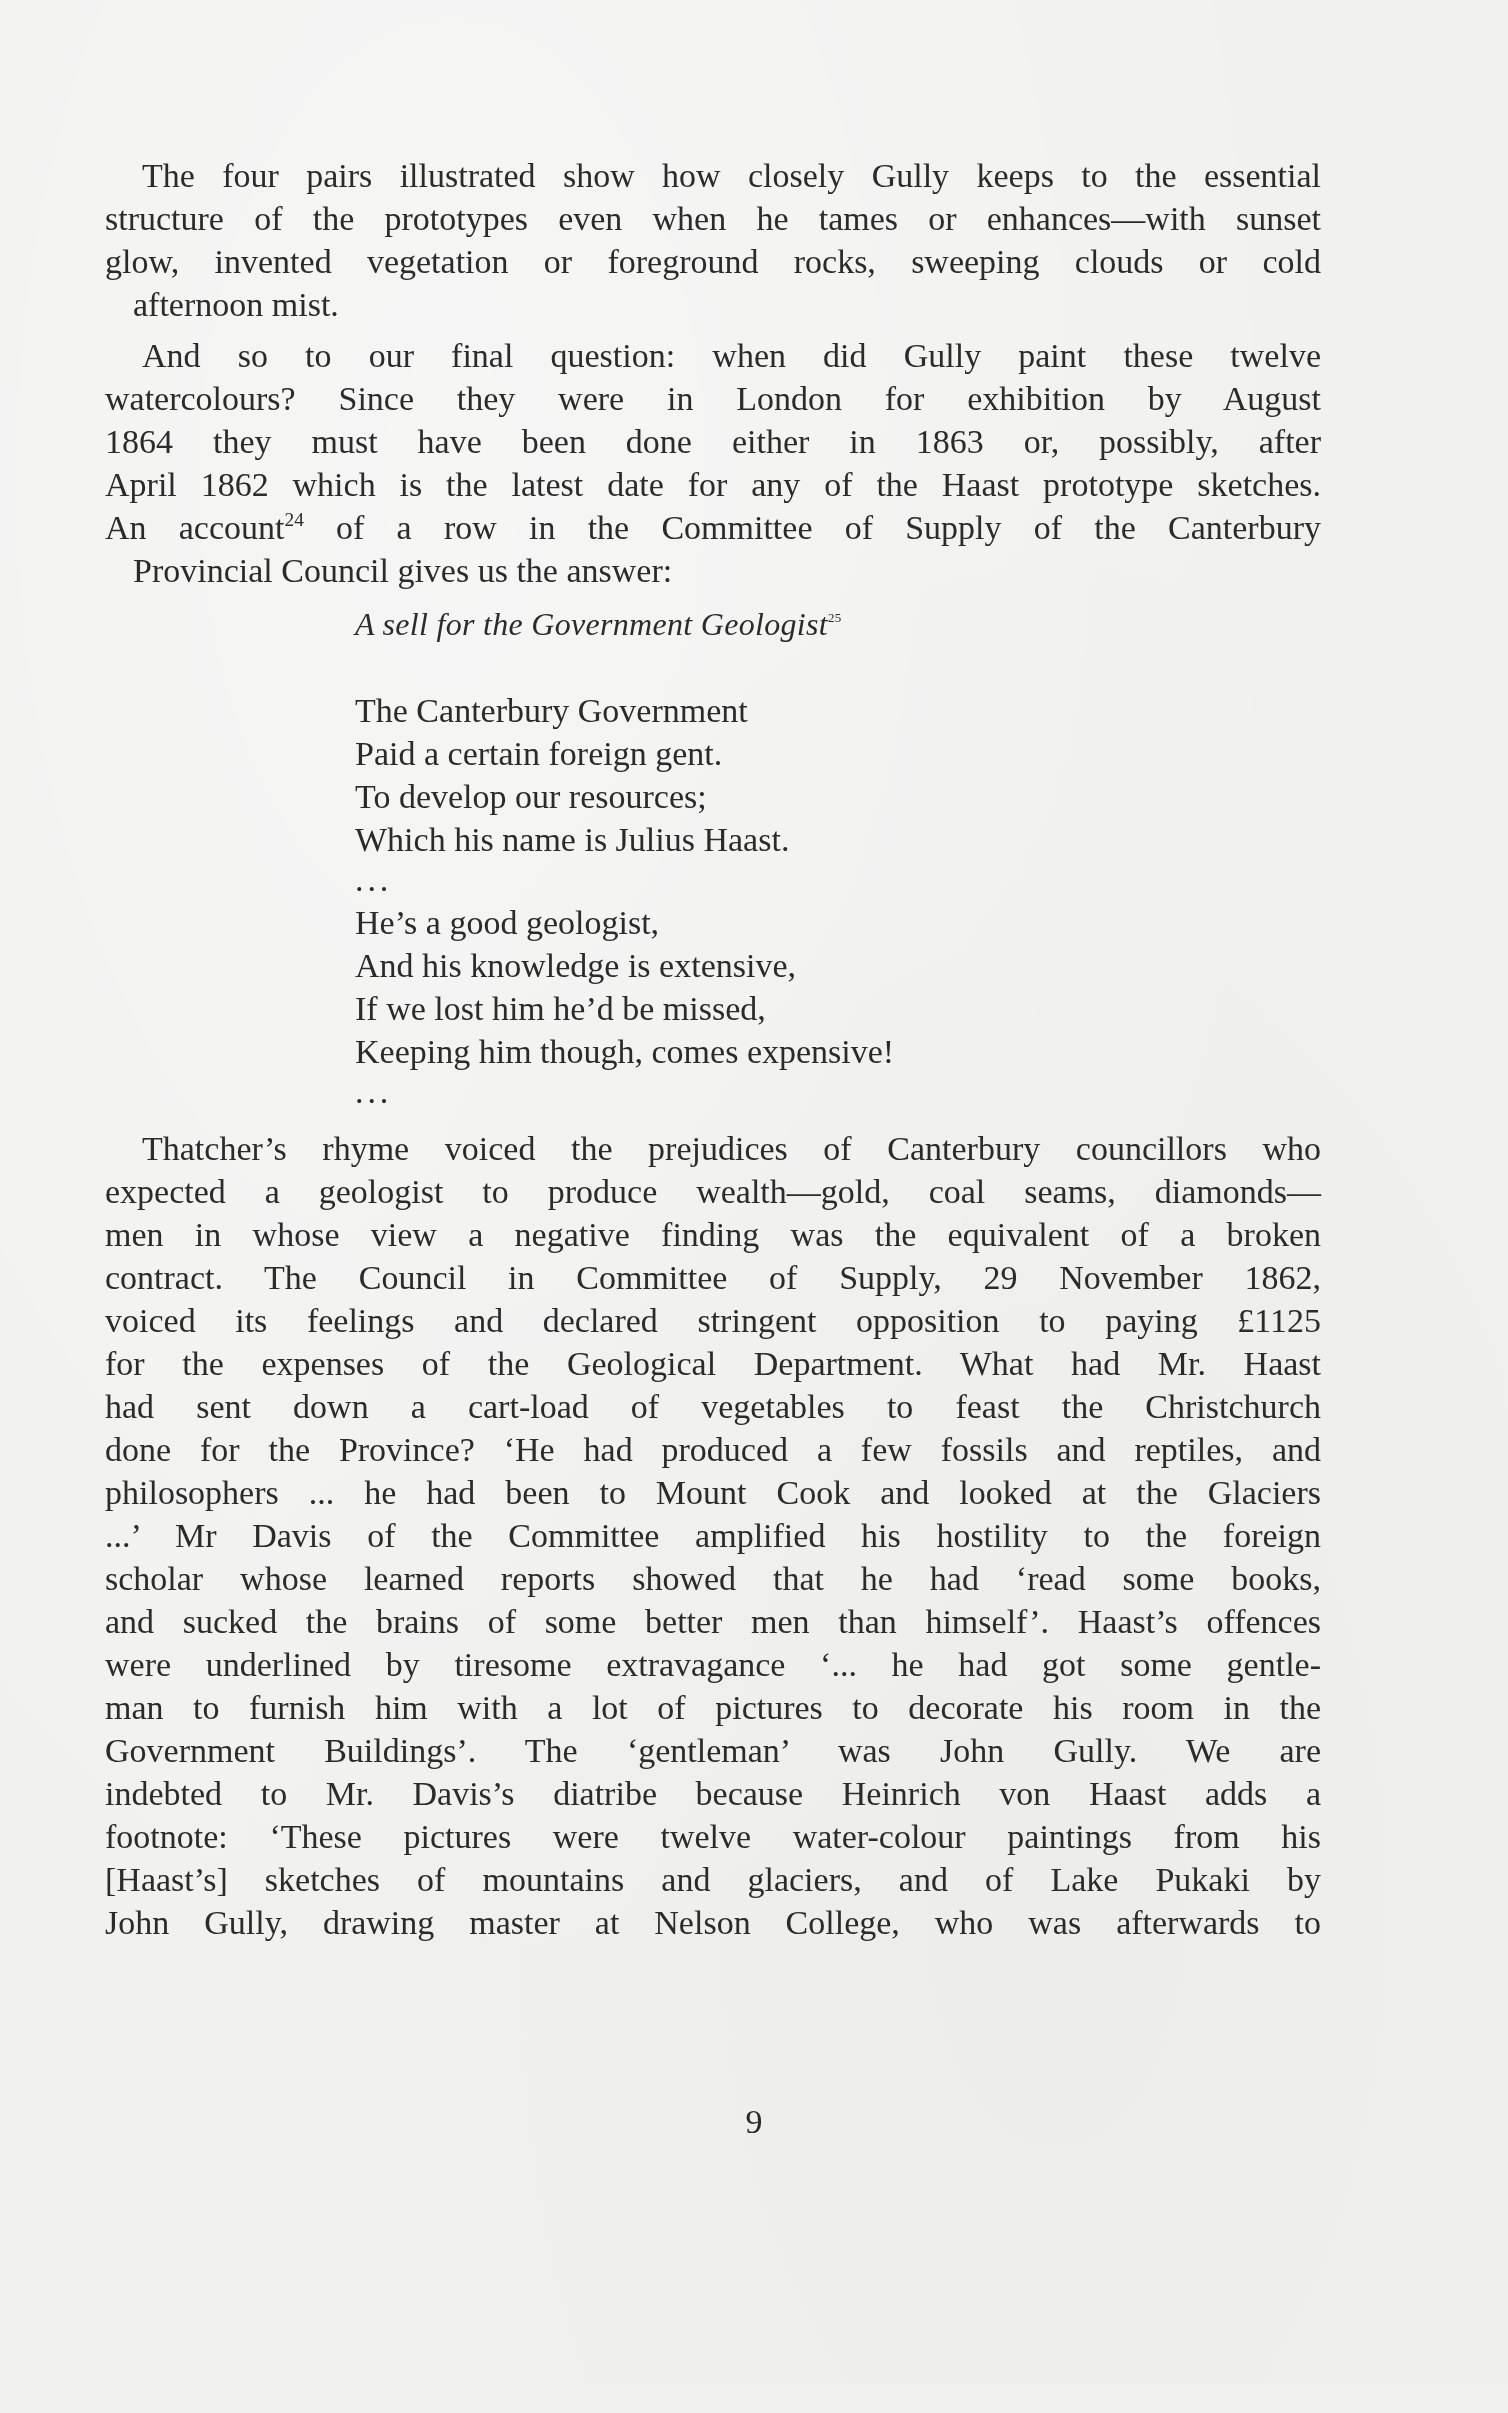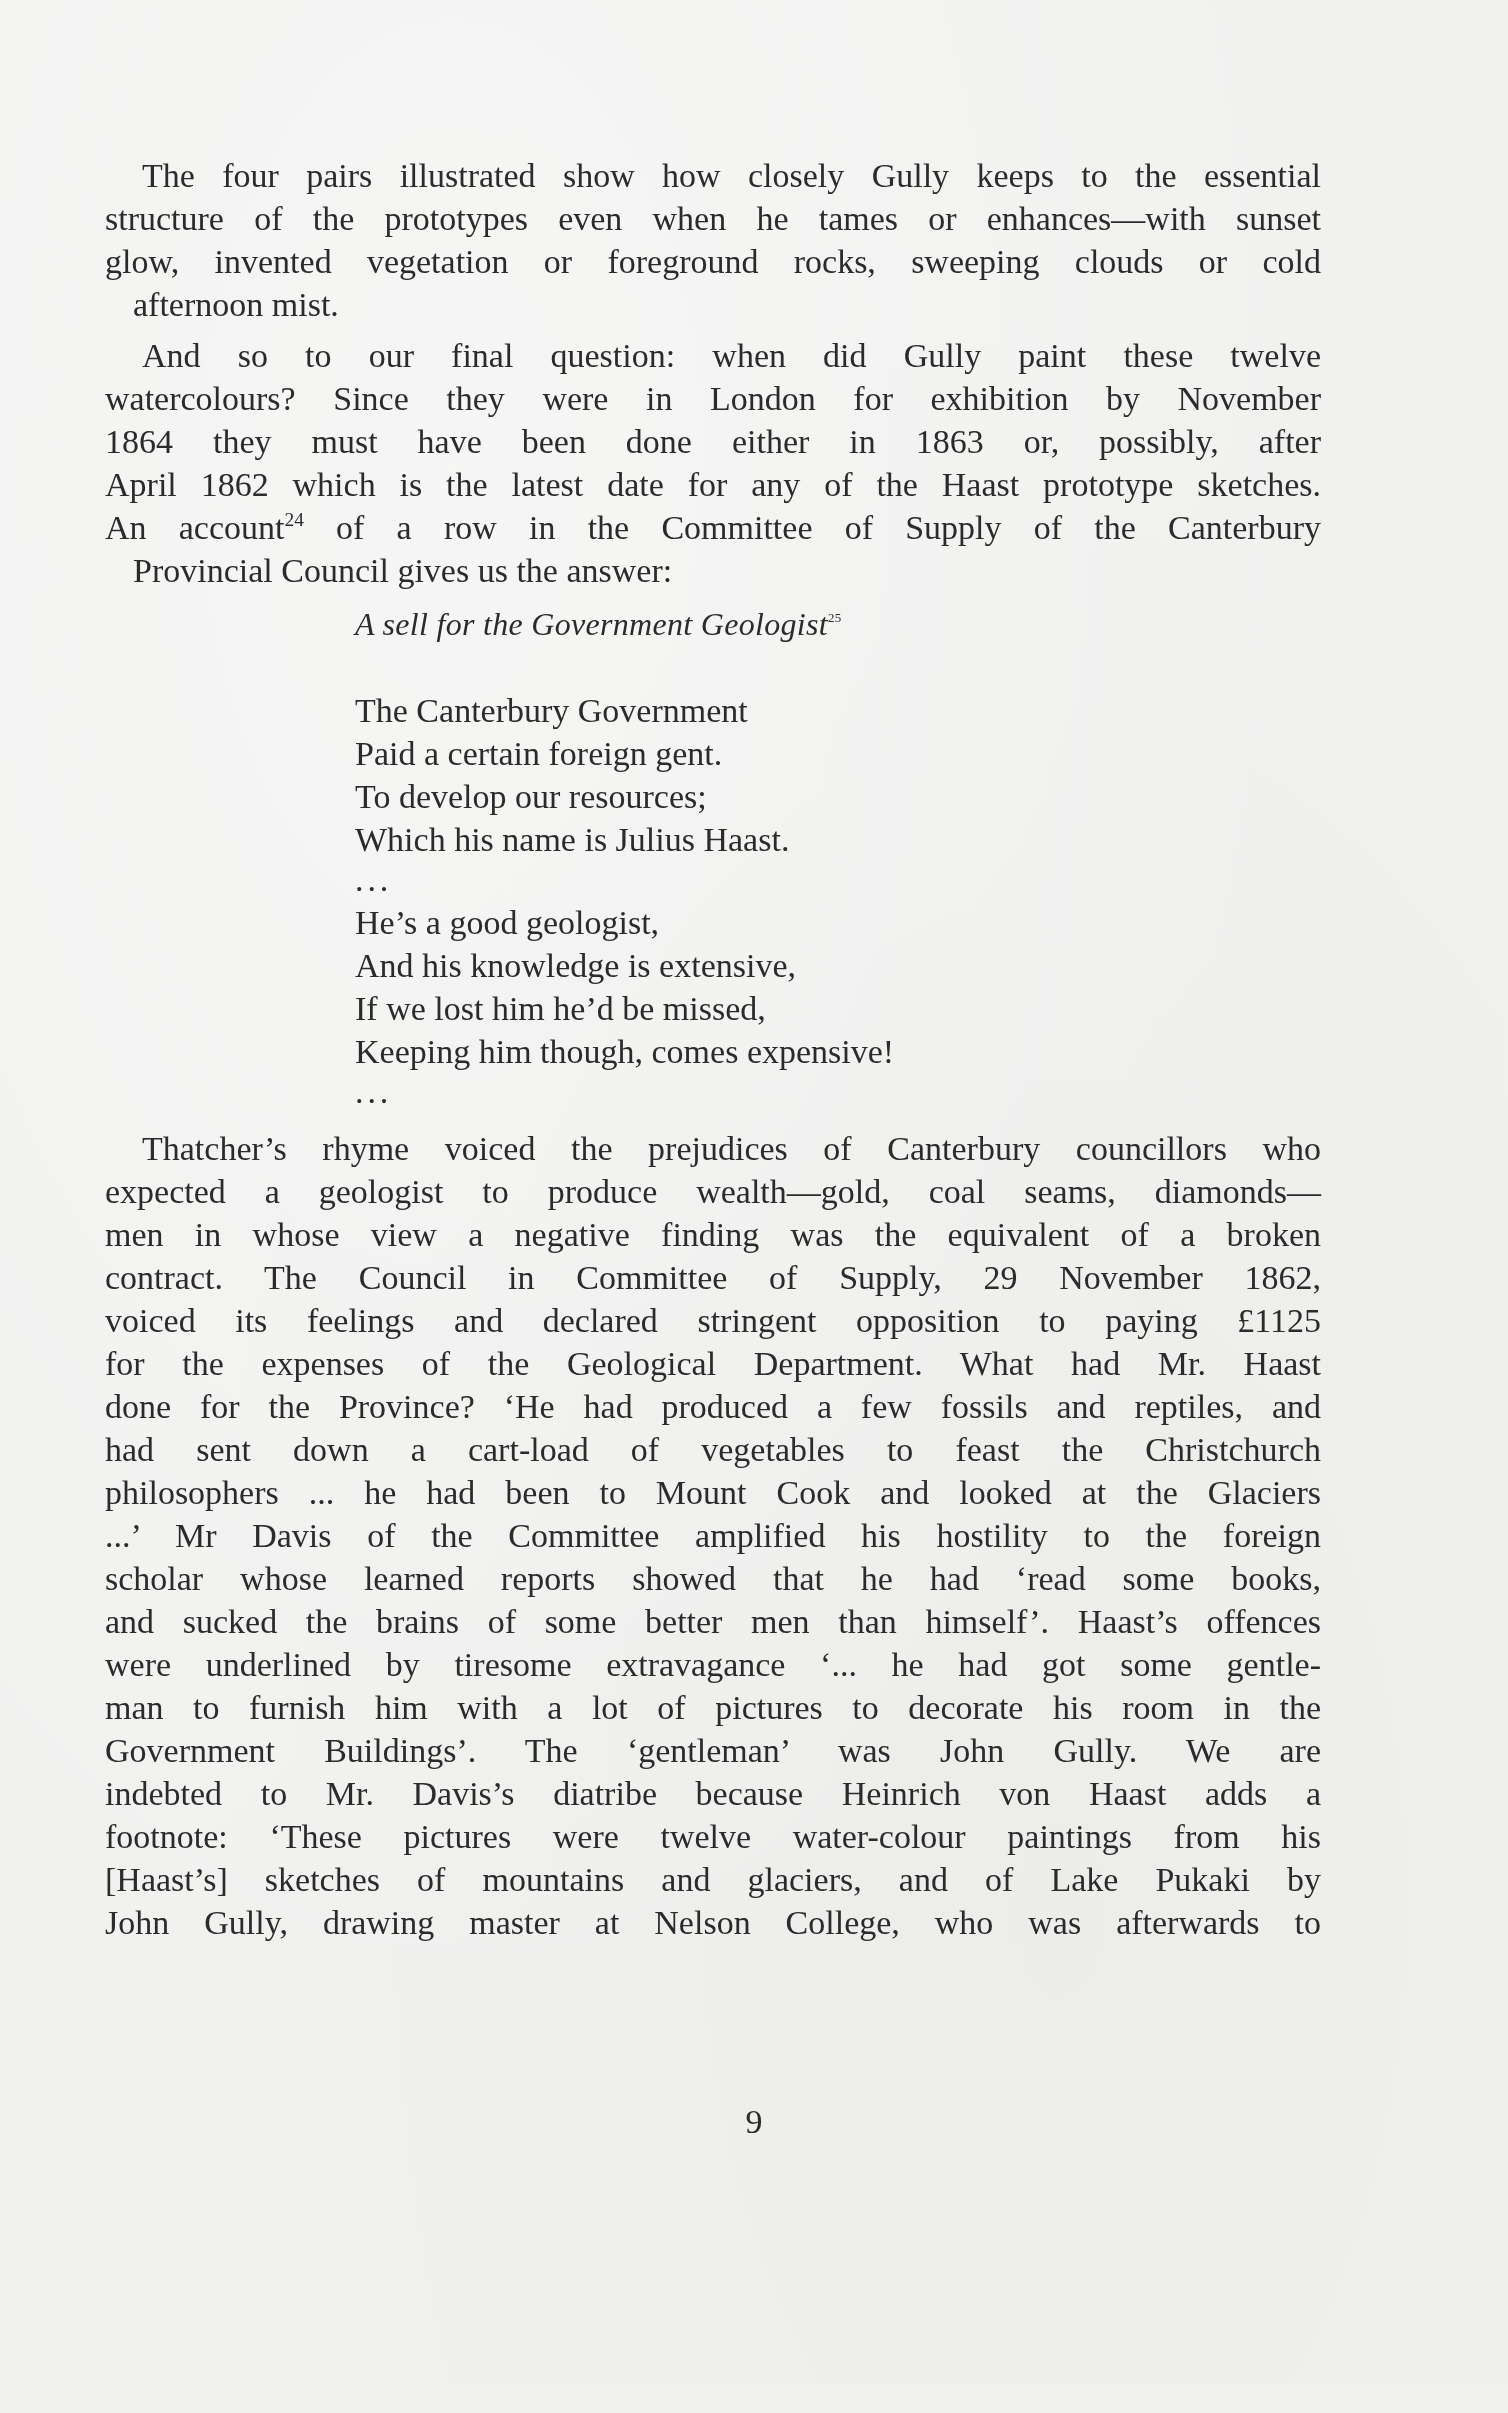--- a/index.html
+++ b/index.html
@@ -114,21 +114,21 @@
 
     <p class="para lined">
       <span class="line first">The four pairs illustrated show how closely Gully keeps to the essential</span>
       <span class="line">structure of the prototypes even when he tames or enhances—with sunset</span>
       <span class="line">glow, invented vegetation or foreground rocks, sweeping clouds or cold</span>
       <span class="line last">afternoon mist.</span>
     </p>
 
     <p class="para lined">
       <span class="line first">And so to our final question: when did Gully paint these twelve</span>
-      <span class="line">watercolours? Since they were in London for exhibition by November</span>
+      <span class="line">watercolours? Since they were in London for exhibition by August</span>
       <span class="line">1864 they must have been done either in 1863 or, possibly, after</span>
       <span class="line">April 1862 which is the latest date for any of the Haast prototype sketches.</span>
       <span class="line"><span>An account</span><sup class="fn">24</sup><span> of a row in the Committee of Supply of the Canterbury</span></span>
       <span class="line last">Provincial Council gives us the answer:</span>
     </p>
 
     <div class="verse">
       <div class="verse-title"><span>A sell for the Government Geologist</span><sup class="fn">25</sup></div>
 
       <span class="verse-line">The Canterbury Government</span>
@@ -146,22 +146,22 @@
       <span class="ellipsis">...</span>
     </div>
 
     <p class="para lined">
       <span class="line first">Thatcher’s rhyme voiced the prejudices of Canterbury councillors who</span>
       <span class="line">expected a geologist to produce wealth—gold, coal seams, diamonds—</span>
       <span class="line">men in whose view a negative finding was the equivalent of a broken</span>
       <span class="line">contract. The Council in Committee of Supply, 29 November 1862,</span>
       <span class="line">voiced its feelings and declared stringent opposition to paying £1125</span>
       <span class="line">for the expenses of the Geological Department. What had Mr. Haast</span>
+      <span class="line">had sent down a cart-load of vegetables to feast the Christchurch</span>
       <span class="line">done for the Province? ‘He had produced a few fossils and reptiles, and</span>
-      <span class="line">had sent down a cart-load of vegetables to feast the Christchurch</span>
       <span class="line">philosophers ... he had been to Mount Cook and looked at the Glaciers</span>
       <span class="line">...’ Mr Davis of the Committee amplified his hostility to the foreign</span>
       <span class="line">scholar whose learned reports showed that he had ‘read some books,</span>
       <span class="line">and sucked the brains of some better men than himself’. Haast’s offences</span>
       <span class="line">were underlined by tiresome extravagance ‘... he had got some gentle-</span>
       <span class="line">man to furnish him with a lot of pictures to decorate his room in the</span>
       <span class="line">Government Buildings’. The ‘gentleman’ was John Gully. We are</span>
       <span class="line">indebted to Mr. Davis’s diatribe because Heinrich von Haast adds a</span>
       <span class="line">footnote: ‘These pictures were twelve water-colour paintings from his</span>
       <span class="line">[Haast’s] sketches of mountains and glaciers, and of Lake Pukaki by</span>

